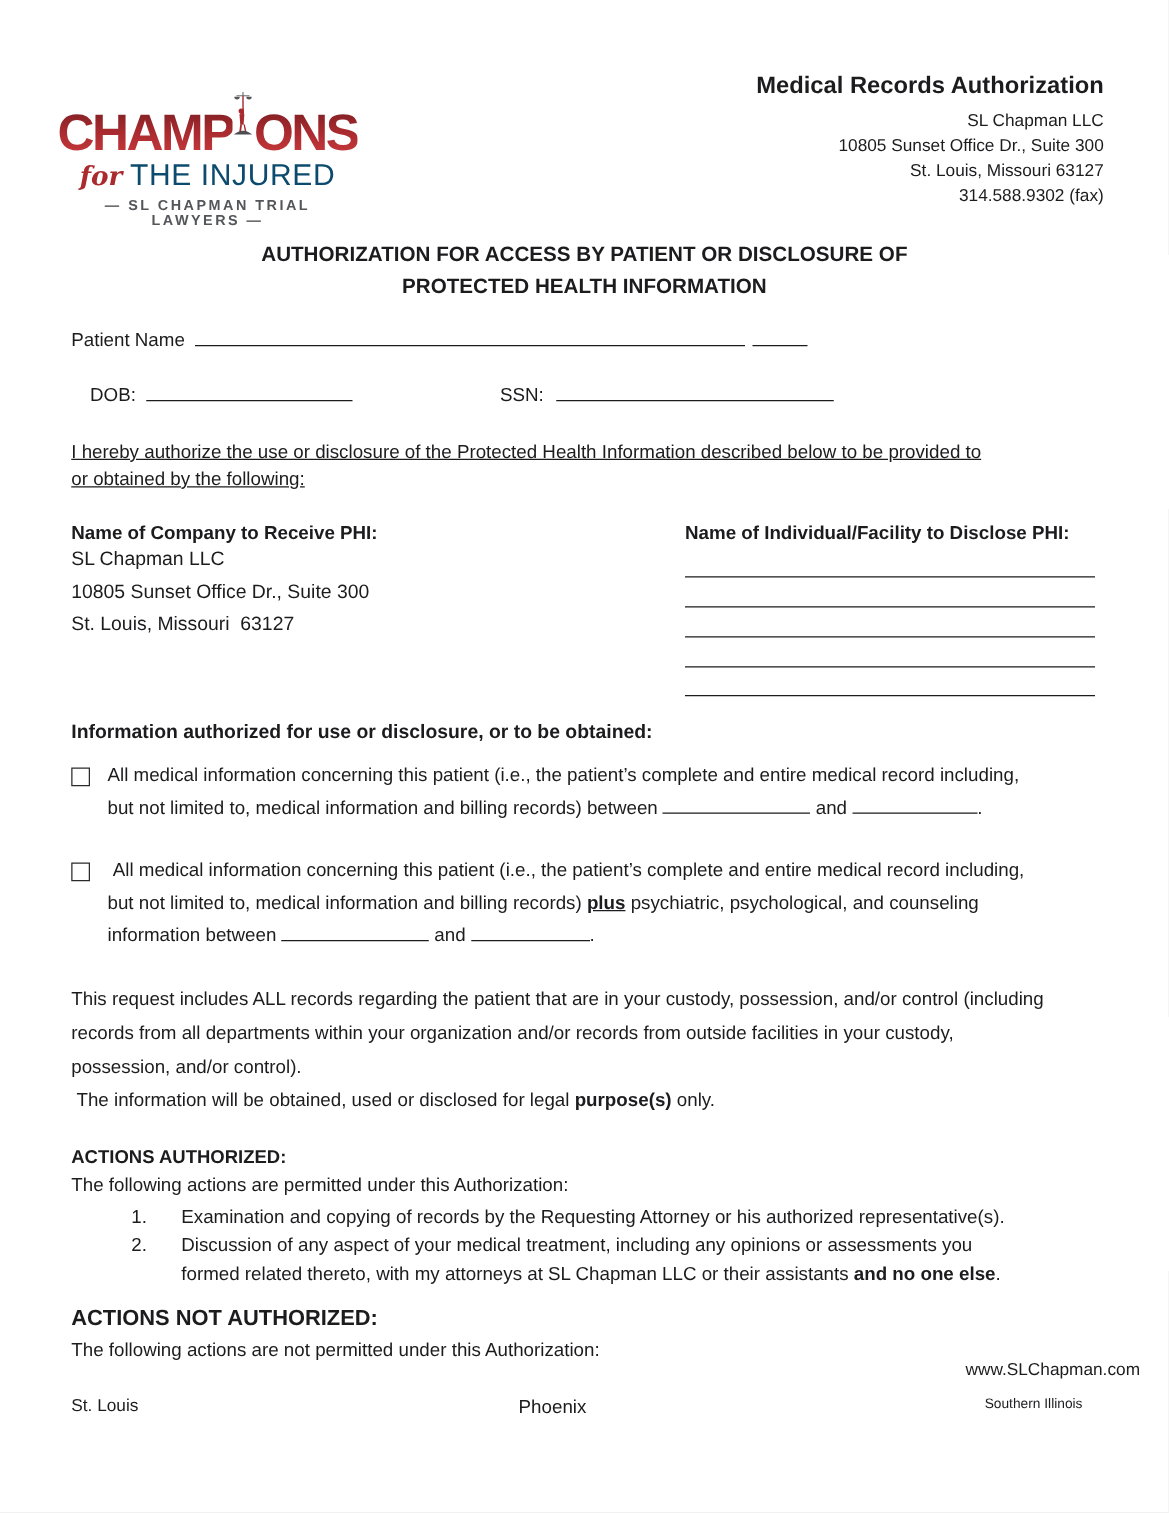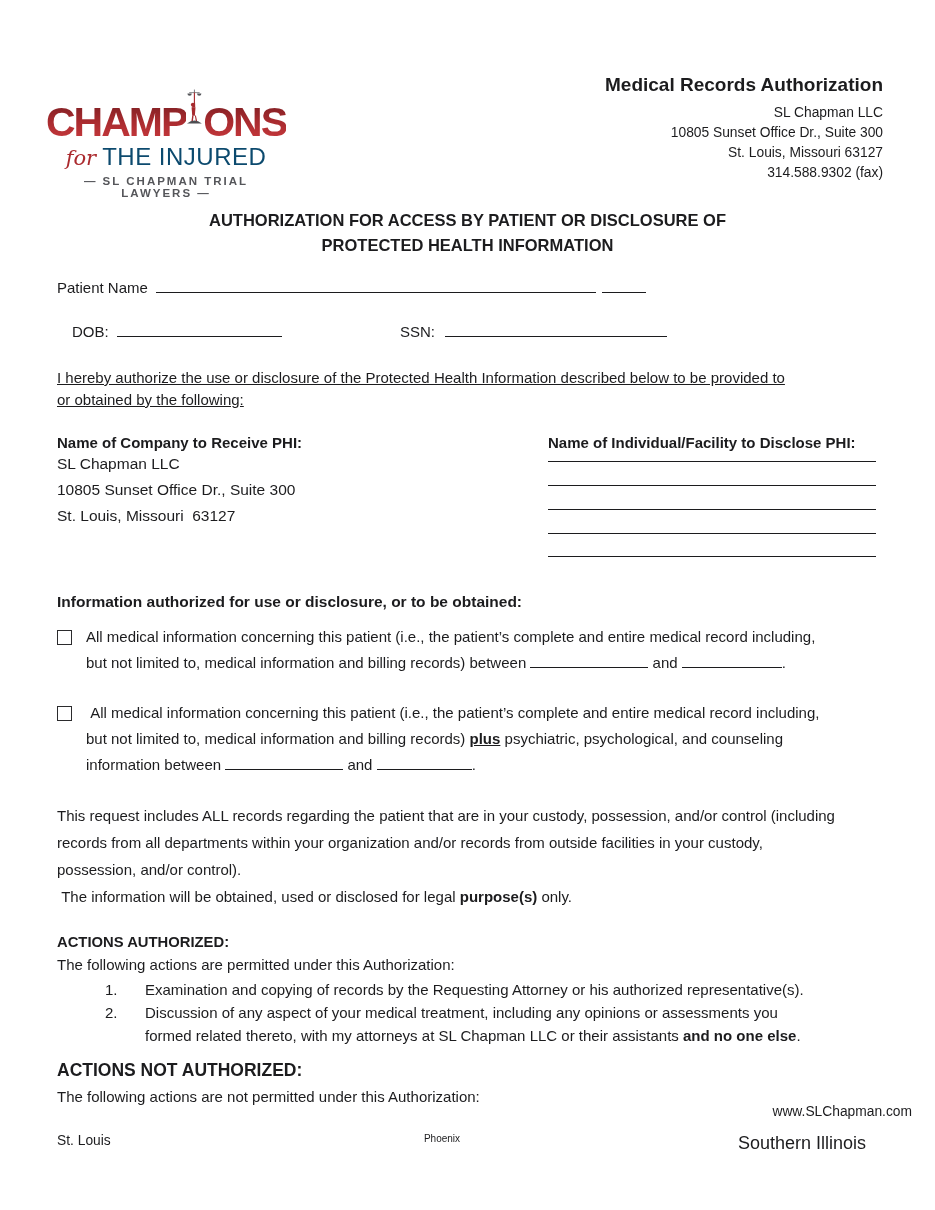--- a/index.html
+++ b/index.html
@@ -1,37 +1,37 @@
 <!DOCTYPE html>
 <html><head>
 <meta charset="utf-8">
 <style>
   html,body{margin:0;padding:0;background:#e8e8e8;}
   .page{position:relative;width:935px;height:1210px;background:#ffffff;margin:0 auto;
         font-family:"Liberation Sans",sans-serif;color:#1c1c1e;font-size:15px;overflow:hidden;}
-  .abs{position:absolute;margin-top:16px;}
+  .abs{position:absolute;}
   .t{white-space:pre-wrap;}
   .b{font-weight:bold;}
   .i{text-align:right;}
   .bu{font-weight:bold;text-decoration:underline;}
   .line{display:block;}
   .bl{display:inline-block;border-bottom:1.5px solid #1c1c1e;height:13px;vertical-align:baseline;}
   .w440{width:440px;margin-left:8px;} .w44{width:44px;margin-left:6px;}
   .w165{width:165px;margin-left:8px;} .w222{width:222px;margin-left:10px;}
   .w118{width:118px;} .w100{width:100px;} .w95{width:95px;}
 
   
   .logo{left:46px;top:56px;width:240px;text-align:center;}
   .logo-row1{display:flex;align-items:flex-end;justify-content:center;}
   .champ{font-weight:bold;font-size:41px;line-height:38px;letter-spacing:-2px;
          background:linear-gradient(180deg,#7d1f23 0%,#a62a2e 45%,#c8393d 100%);
          -webkit-background-clip:text;background-clip:text;color:transparent;}
   .figure-svg{width:30px;height:70px;margin:0 1px -1px 1px;}
   .logo-row2{margin-top:2px;display:flex;align-items:baseline;justify-content:center;gap:6px;}
-  .for-word{font-family:"DejaVu Serif",serif;font-style:italic;font-weight:normal;font-size:21px;color:#ab2a2e;}
+  .for-word{font-family:"DejaVu Serif",serif;font-style:italic;font-weight:bold;font-size:21px;color:#ab2a2e;}
   .injured{font-size:24px;letter-spacing:0.5px;color:#0c4a6e;font-weight:500;}
   .logo-row3{margin-top:4px;font-size:11.5px;font-weight:bold;letter-spacing:2px;color:#55565a;}
 
   
   .hdr{right:52px;top:58px;text-align:right;}
   .hdr-title{font-weight:bold;font-size:19px;margin-bottom:7px;}
   .hdr-addr{font-size:13.8px;line-height:20px;}
 
   .doc-title{left:0;top:192px;width:935px;text-align:center;font-weight:bold;font-size:16.5px;line-height:25px;}
 
@@ -59,22 +59,22 @@
 
   .aa-head{left:57px;top:918px;font-weight:bold;font-size:14.8px;}
   .aa-intro{left:57px;top:940px;}
   .listitem{left:105px;display:flex;width:810px;line-height:23px;}
   .num{width:40px;flex:none;}
   .litext{flex:1;}
   .ana-head{left:57px;top:1044px;font-weight:bold;font-size:17.5px;}
   .ana-intro{left:57px;top:1072px;}
 
   .foot-left{left:57px;top:1117px;font-size:13.8px;}
-  .foot-center{left:0;top:1117px;width:884px;text-align:center;font-size:10px;}
-  .foot-right{right:69px;top:1117px;font-size:18px;}
+  .foot-center{left:0;top:1117px;width:884px;text-align:center;font-size:15px;}
+  .foot-right{right:69px;top:1117px;font-size:11px;}
   .foot-site{left:0;top:1088px;width:884px;text-align:right;font-size:13.8px;padding-left:28px;}
 </style>
 </head>
 <body>
 
 <div class="page">
 
   <div class="abs logo">
     <div class="logo-row1">
       <span class="champ">CHAMP</span>

